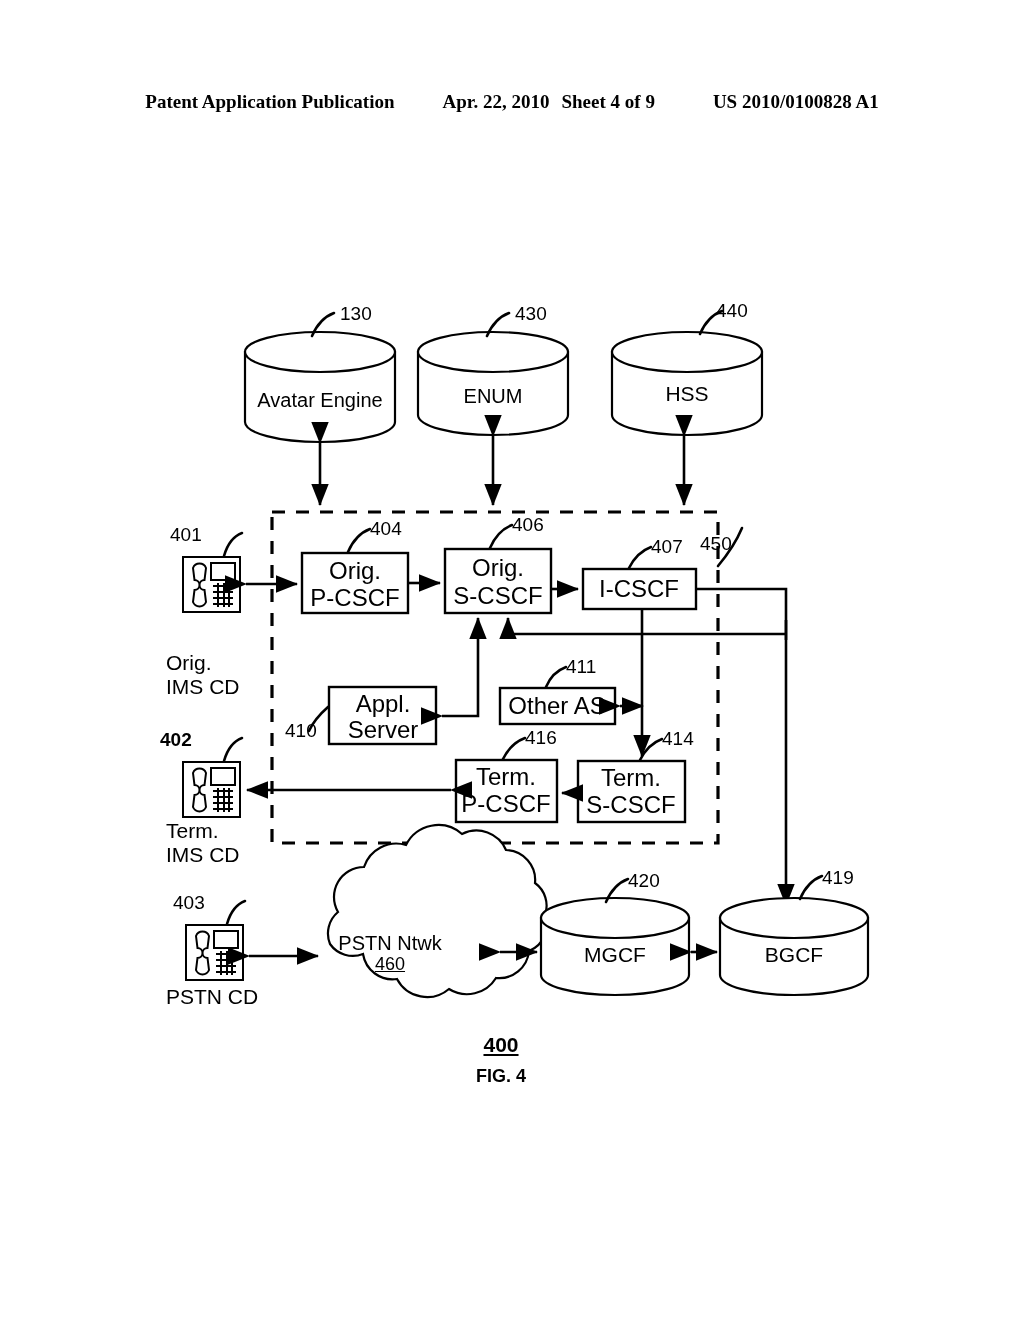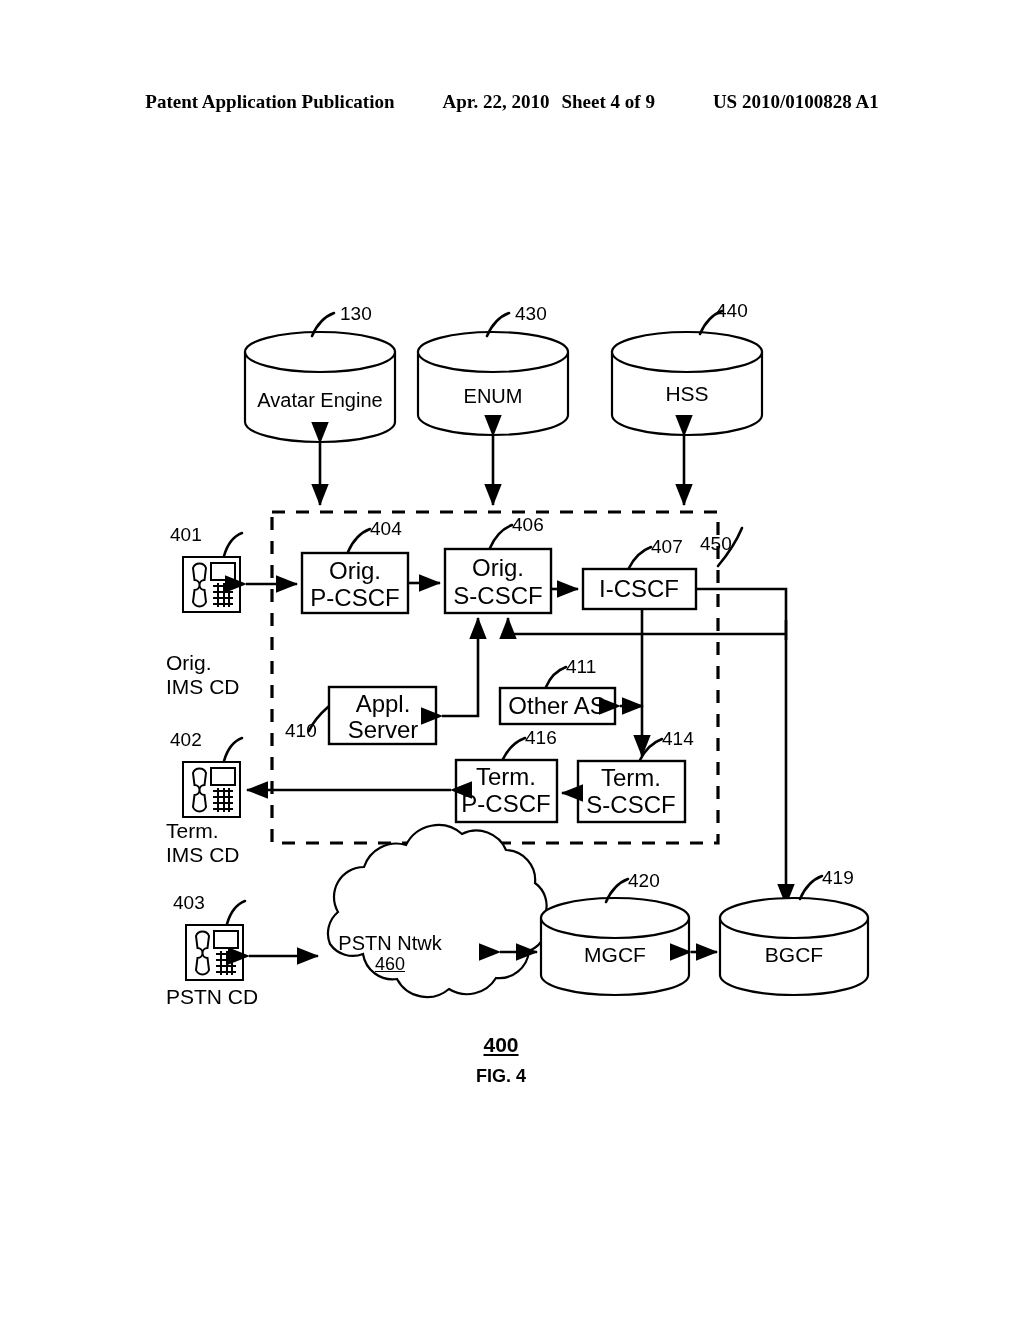--- a/index.html
+++ b/index.html
@@ -224,21 +224,21 @@
   <div class="t cyllbl ctr" style="left:320px;top:389px;">Avatar Engine</div>
   <div class="t cyllbl ctr" style="left:493px;top:385px;">ENUM</div>
   <div class="t cyllbl-b ctr" style="left:687px;top:382px;">HSS</div>
 
   <div class="t ref" style="left:700px;top:506px;margin-top:27px;">450</div>
 
   <div class="t ref" style="left:170px;top:524px;">401</div>
   <div class="t sidelbl" style="left:166px;top:650px;">Orig.</div>
   <div class="t sidelbl" style="left:166px;top:674px;">IMS CD</div>
 
-  <div class="t ref" style="left:170px;top:729px;">402</div>
+  <div class="t ref" style="left:160px;top:729px;font-weight:bold;">402</div>
   <div class="t sidelbl" style="left:166px;top:818px;">Term.</div>
   <div class="t sidelbl" style="left:166px;top:842px;">IMS CD</div>
 
   <div class="t ref" style="left:173px;top:892px;">403</div>
   <div class="t sidelbl" style="left:166px;top:984px;">PSTN CD</div>
 
   <div class="t ref" style="left:370px;top:518px;">404</div>
   <div class="t ref" style="left:512px;top:514px;">406</div>
   <div class="t ref" style="left:651px;top:536px;">407</div>
   <div class="t ref" style="left:285px;top:720px;">410</div>

